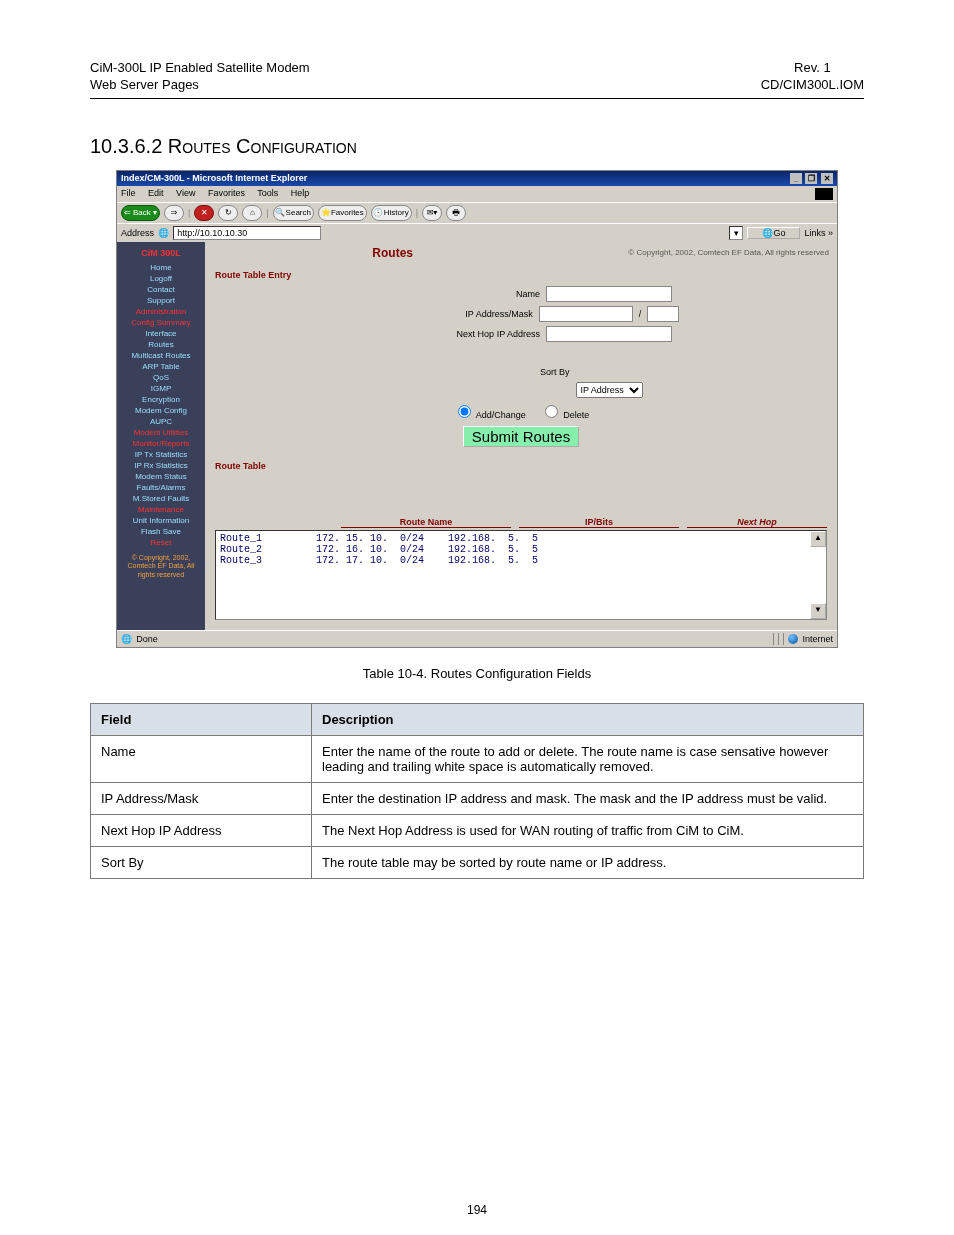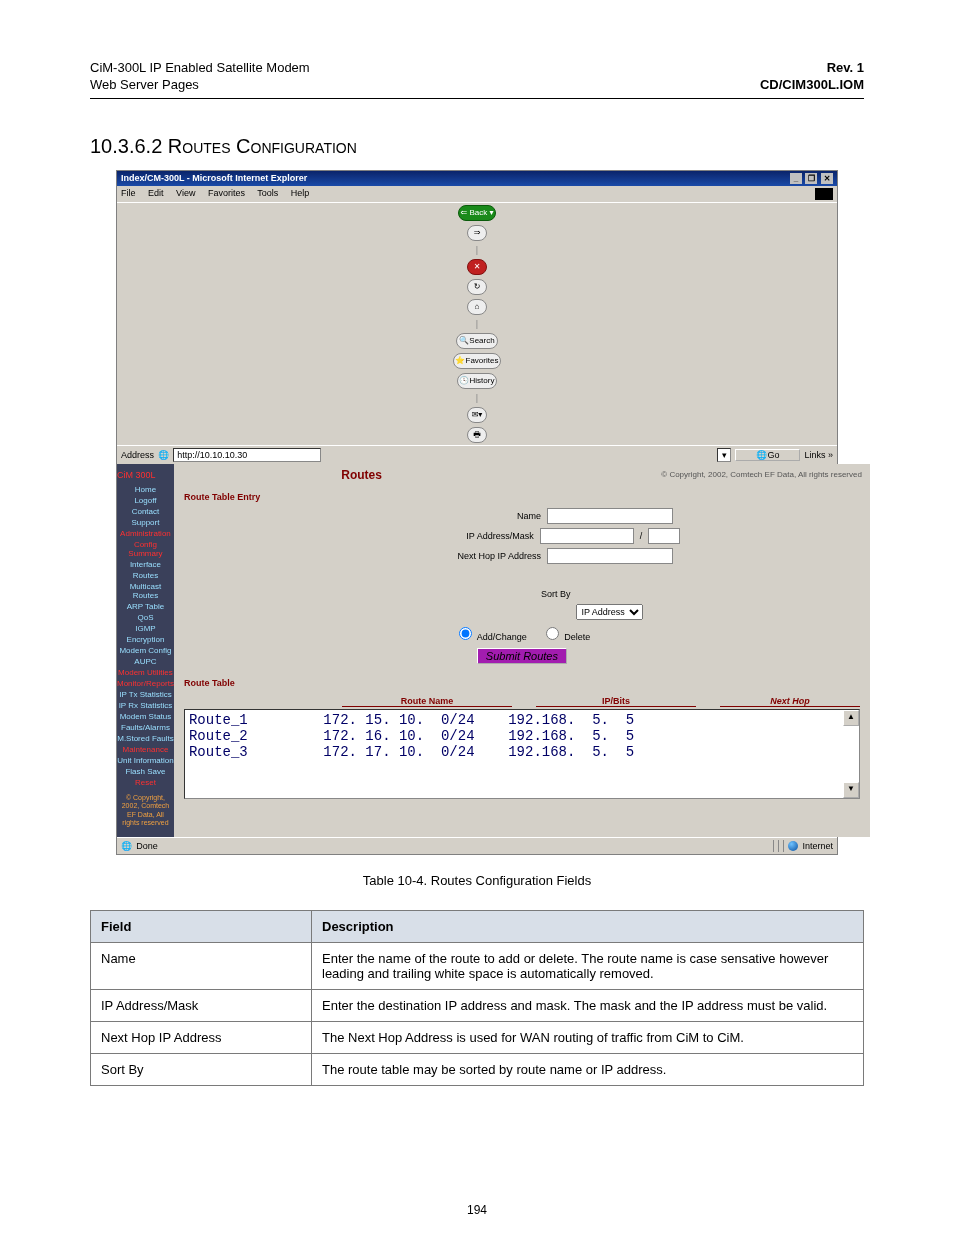--- a/index.html
+++ b/index.html
@@ -72,21 +72,20 @@
   }
   .menubar .menus span { margin-right: 10px; text-decoration-color: #666; }
   .flag { width: 18px; height: 12px; background: #000; display:inline-block; }
   .toolbar {
     background: #d4d0c8;
     padding: 2px 4px;
     border-top: 1px solid #fff;
     display: flex;
     align-items: center;
     gap: 4px;
-    flex-direction: column;
   }
   .tb-btn {
     display: inline-block;
     min-width: 14px;
     height: 14px;
     line-height: 14px;
     text-align: center;
     background: #eee;
     border: 1px solid #888;
     border-radius: 8px;
@@ -107,42 +106,42 @@
     background: #fff;
     border: 1px inset #888;
     padding: 1px 3px;
     font-size: 9px;
     flex: 0 0 140px;
   }
   .addr-spacer { flex:1; }
   .addr-go {
     background:#d4d0c8;
     border:1px outset #fff;
-    padding:0 20px;
+    padding:0 14px;
   }
   .addr-dd {
     display:inline-block; width:12px; height:12px; background:#fff; border:1px inset #888; text-align:center; line-height:12px;
   }
 
   .ie-content {
     display: flex;
     background: #fff;
     min-height: 360px;
   }
   .sidebar {
     width: 96px;
     background: #3a405a;
     color: #c8d8e8;
     font-size: 8px;
     padding: 4px 0;
   }
   .sidebar .brand {
     color: #ff3030;
-    font-weight: normal;
-    text-align: left;
+    font-weight: bold;
+    text-align: center;
     padding: 2px 0 4px;
     font-size: 9px;
   }
   .sidebar a.sbitem {
     display: block;
     text-align: center;
     color: #9adfff;
     padding: 1px 0;
     text-decoration: none;
     font-size: 8px;
@@ -182,27 +181,28 @@
   .frow label { width:170px; text-align:right; font-size:9px; }
   .frow input[type=text] {
     font-size:9px; padding:0 2px; height:14px; background:#fff; border:1px solid #888;
   }
   .frow input.short { width:120px; }
   .frow input.tiny { width:26px; }
   .frow select { font-size:9px; height:16px;margin-top:36px; }
   .radio-row { display:flex; justify-content:center; gap:14px; padding:2px 0; font-size:9px; align-items:center; }
   .submit-row { display:flex; justify-content:center; padding:4px 0; }
   .submit-row button {
-    font-size:11px; padding:1px 8px; background:#a21caf; border:1px outset #fff;font-style:italic;
+    font-size:15px; padding:1px 8px; background:#86efac; border:1px outset #fff;
   }
 
   .rt-headers {
     display:flex; font-size:9px; color:#800000; font-weight:bold;
     padding: 4px 10px 2px 10px;
-    gap:24px;
+    gap:8px;
+    margin-top:38px;
   }
   .rt-col-name { flex:0 0 170px; text-align:center; border-bottom:1px solid #800000; }
   .rt-col-ip   { flex:0 0 160px; text-align:center; border-bottom:1px solid #800000; }
   .rt-col-nh   { flex:0 0 140px; text-align:center; border-bottom:1px solid #800000;font-style:italic; }
   .rt-spacer   { flex:0 0 10px; }
   .rt-box {
     margin: 0 10px 10px 10px;
     background:#fff;
     border:1px inset #888;
     height:88px;
@@ -210,21 +210,21 @@
     position:relative;
   }
   .rt-scroll-up, .rt-scroll-dn {
     position:absolute; right:0; width:14px; height:14px;
     background:#d4d0c8; border:1px outset #fff; font-size:8px; text-align:center; line-height:12px;
   }
   .rt-scroll-up { top:0; }
   .rt-scroll-dn { bottom:0; }
   .rt-rows {
     font-family: "Courier New", monospace;
-    font-size: 14px;
+    font-size: 10px;
     white-space: pre;
     padding: 2px 4px;
     color:#006;
   }
 
   .statusbar {
     background:#d4d0c8;
     border-top:1px solid #fff;
     display:flex;
     font-size:9px;
@@ -275,21 +275,21 @@
 </head>
 <body>
 
 <div class="page">
 
   <div class="header-row">
     <div>
       <div>CiM-300L IP Enabled Satellite Modem</div>
       <div>Web Server Pages</div>
     </div>
-    <div style="text-align:right;font-weight:bold;">
+    <div style="text-align:center;">
       <div>Rev. 1</div>
       <div>CD/CIM300L.IOM</div>
     </div>
   </div>
   <hr class="header-rule">
 
   <h2 class="section-title">
     <span class="num">10.3.6.2</span>
     <span> </span>
     <span class="sc">Routes Configuration</span>

